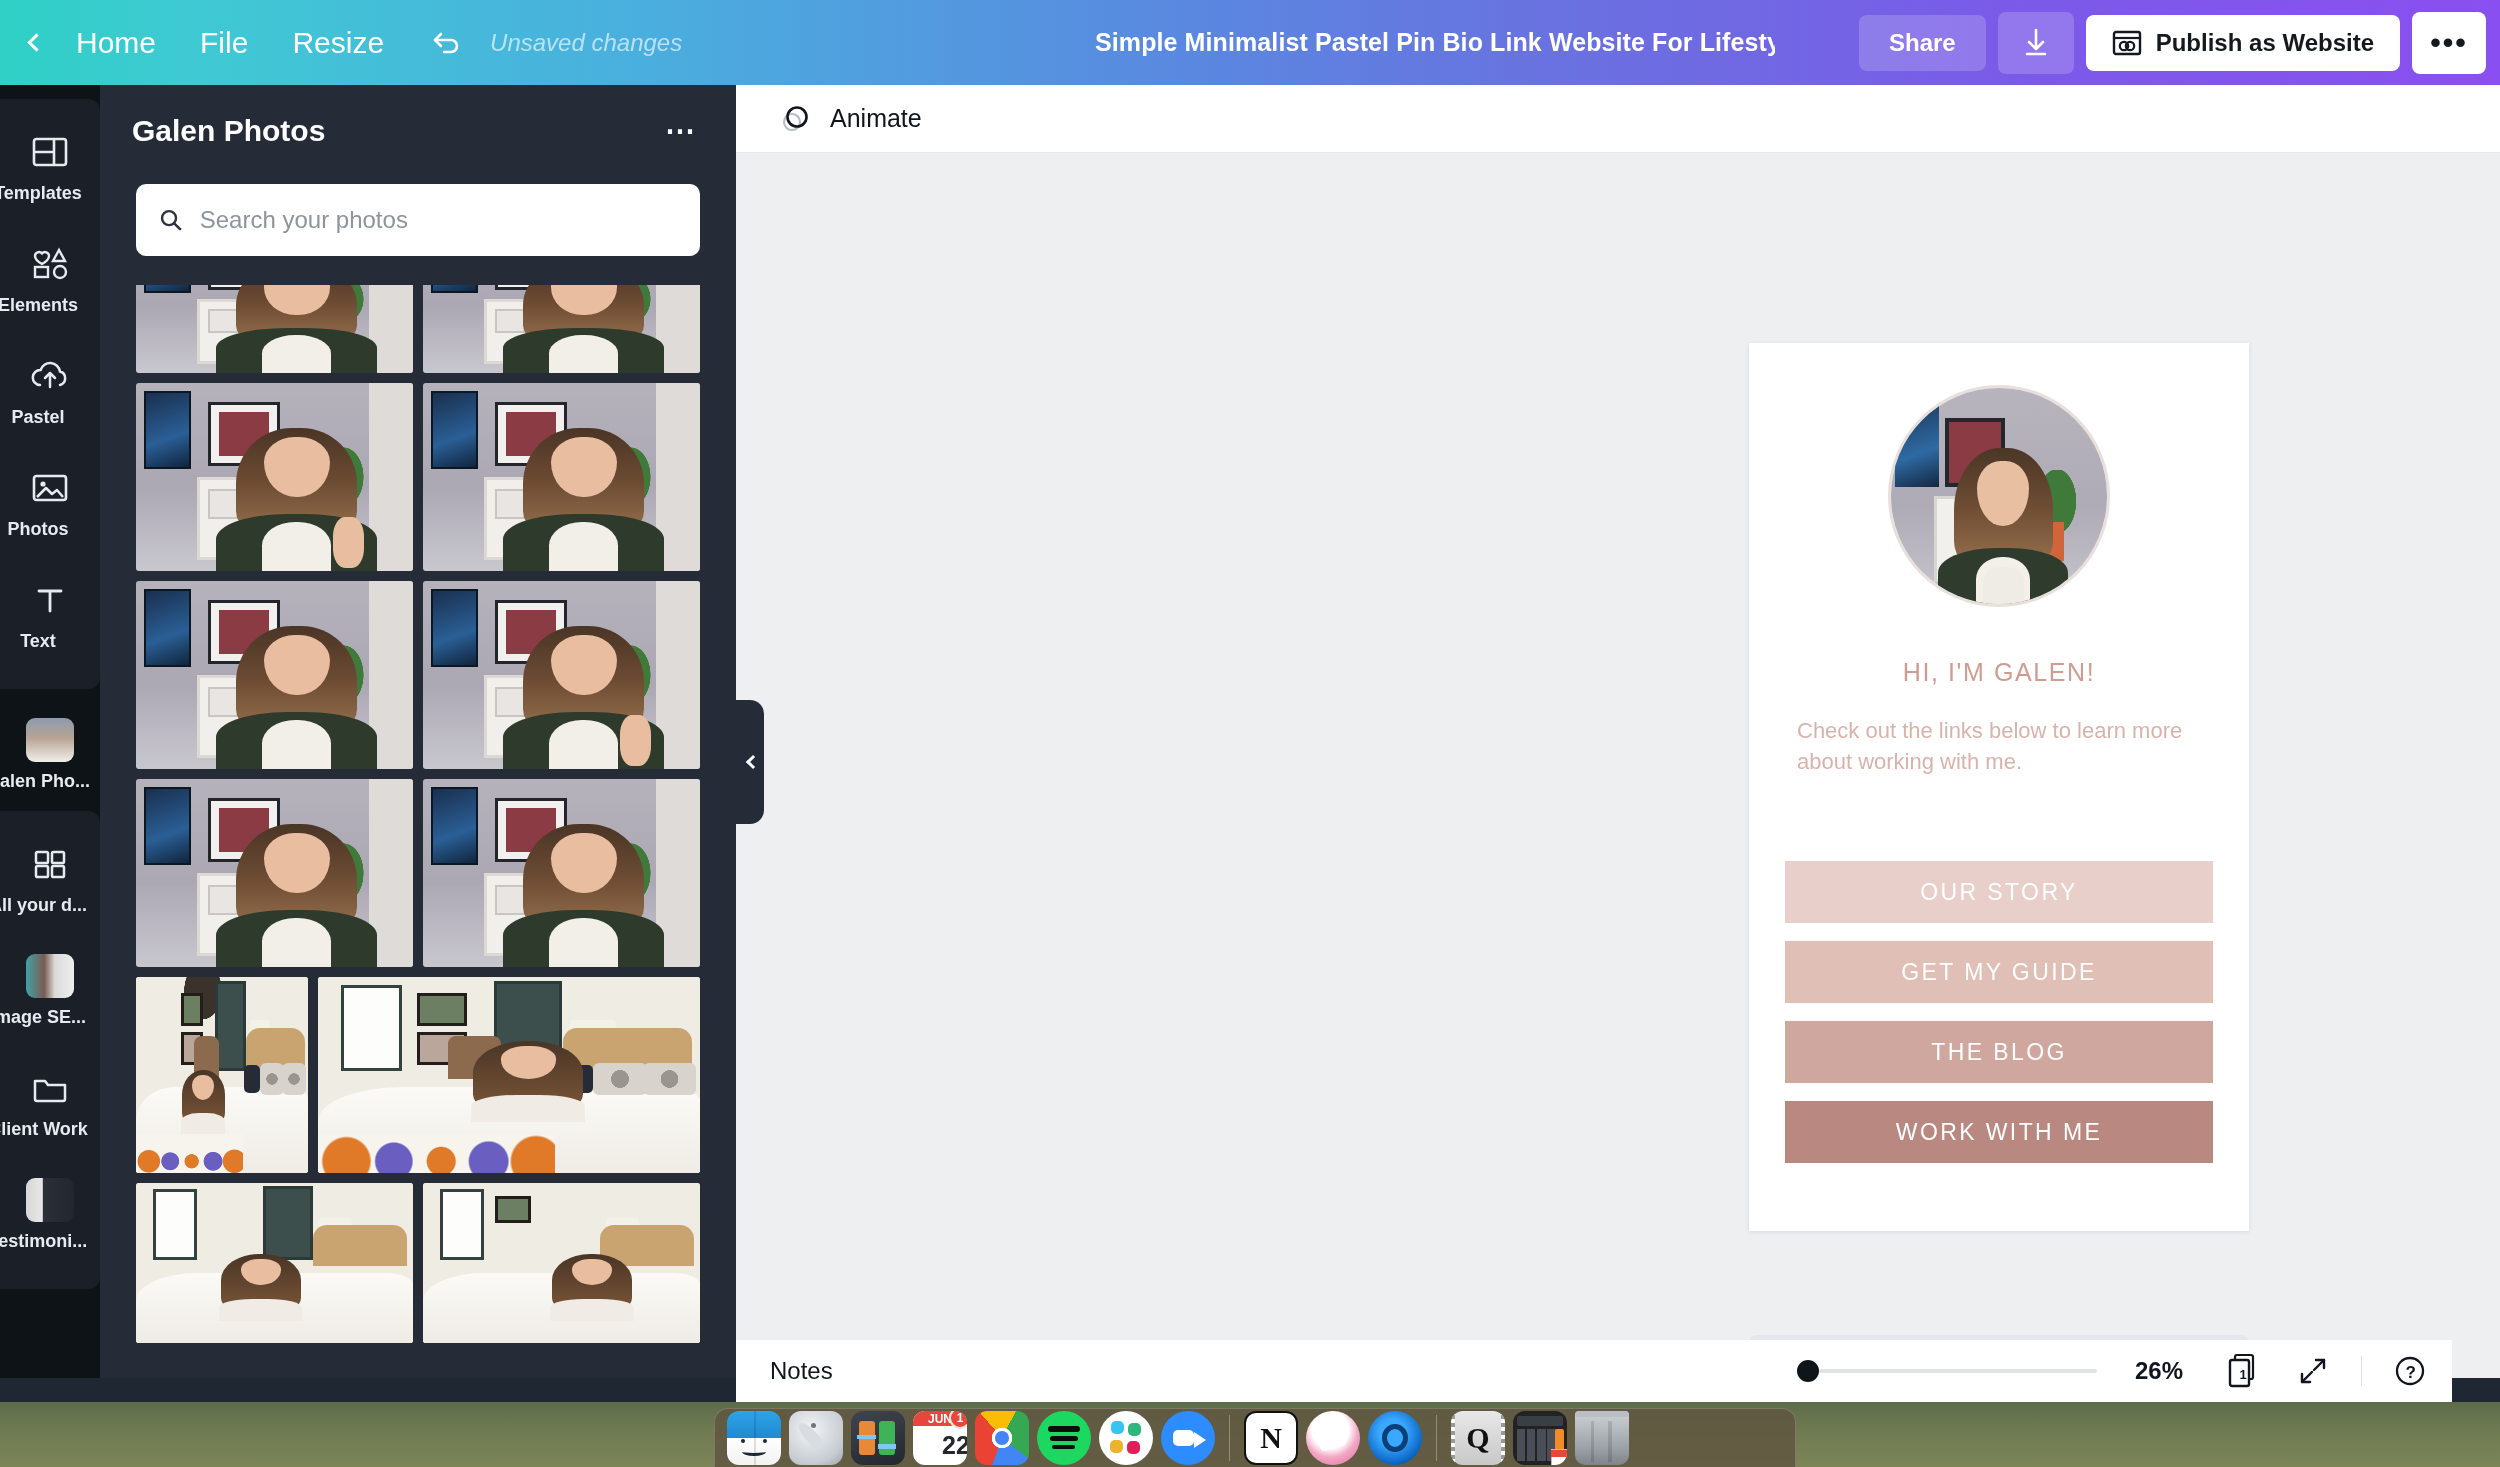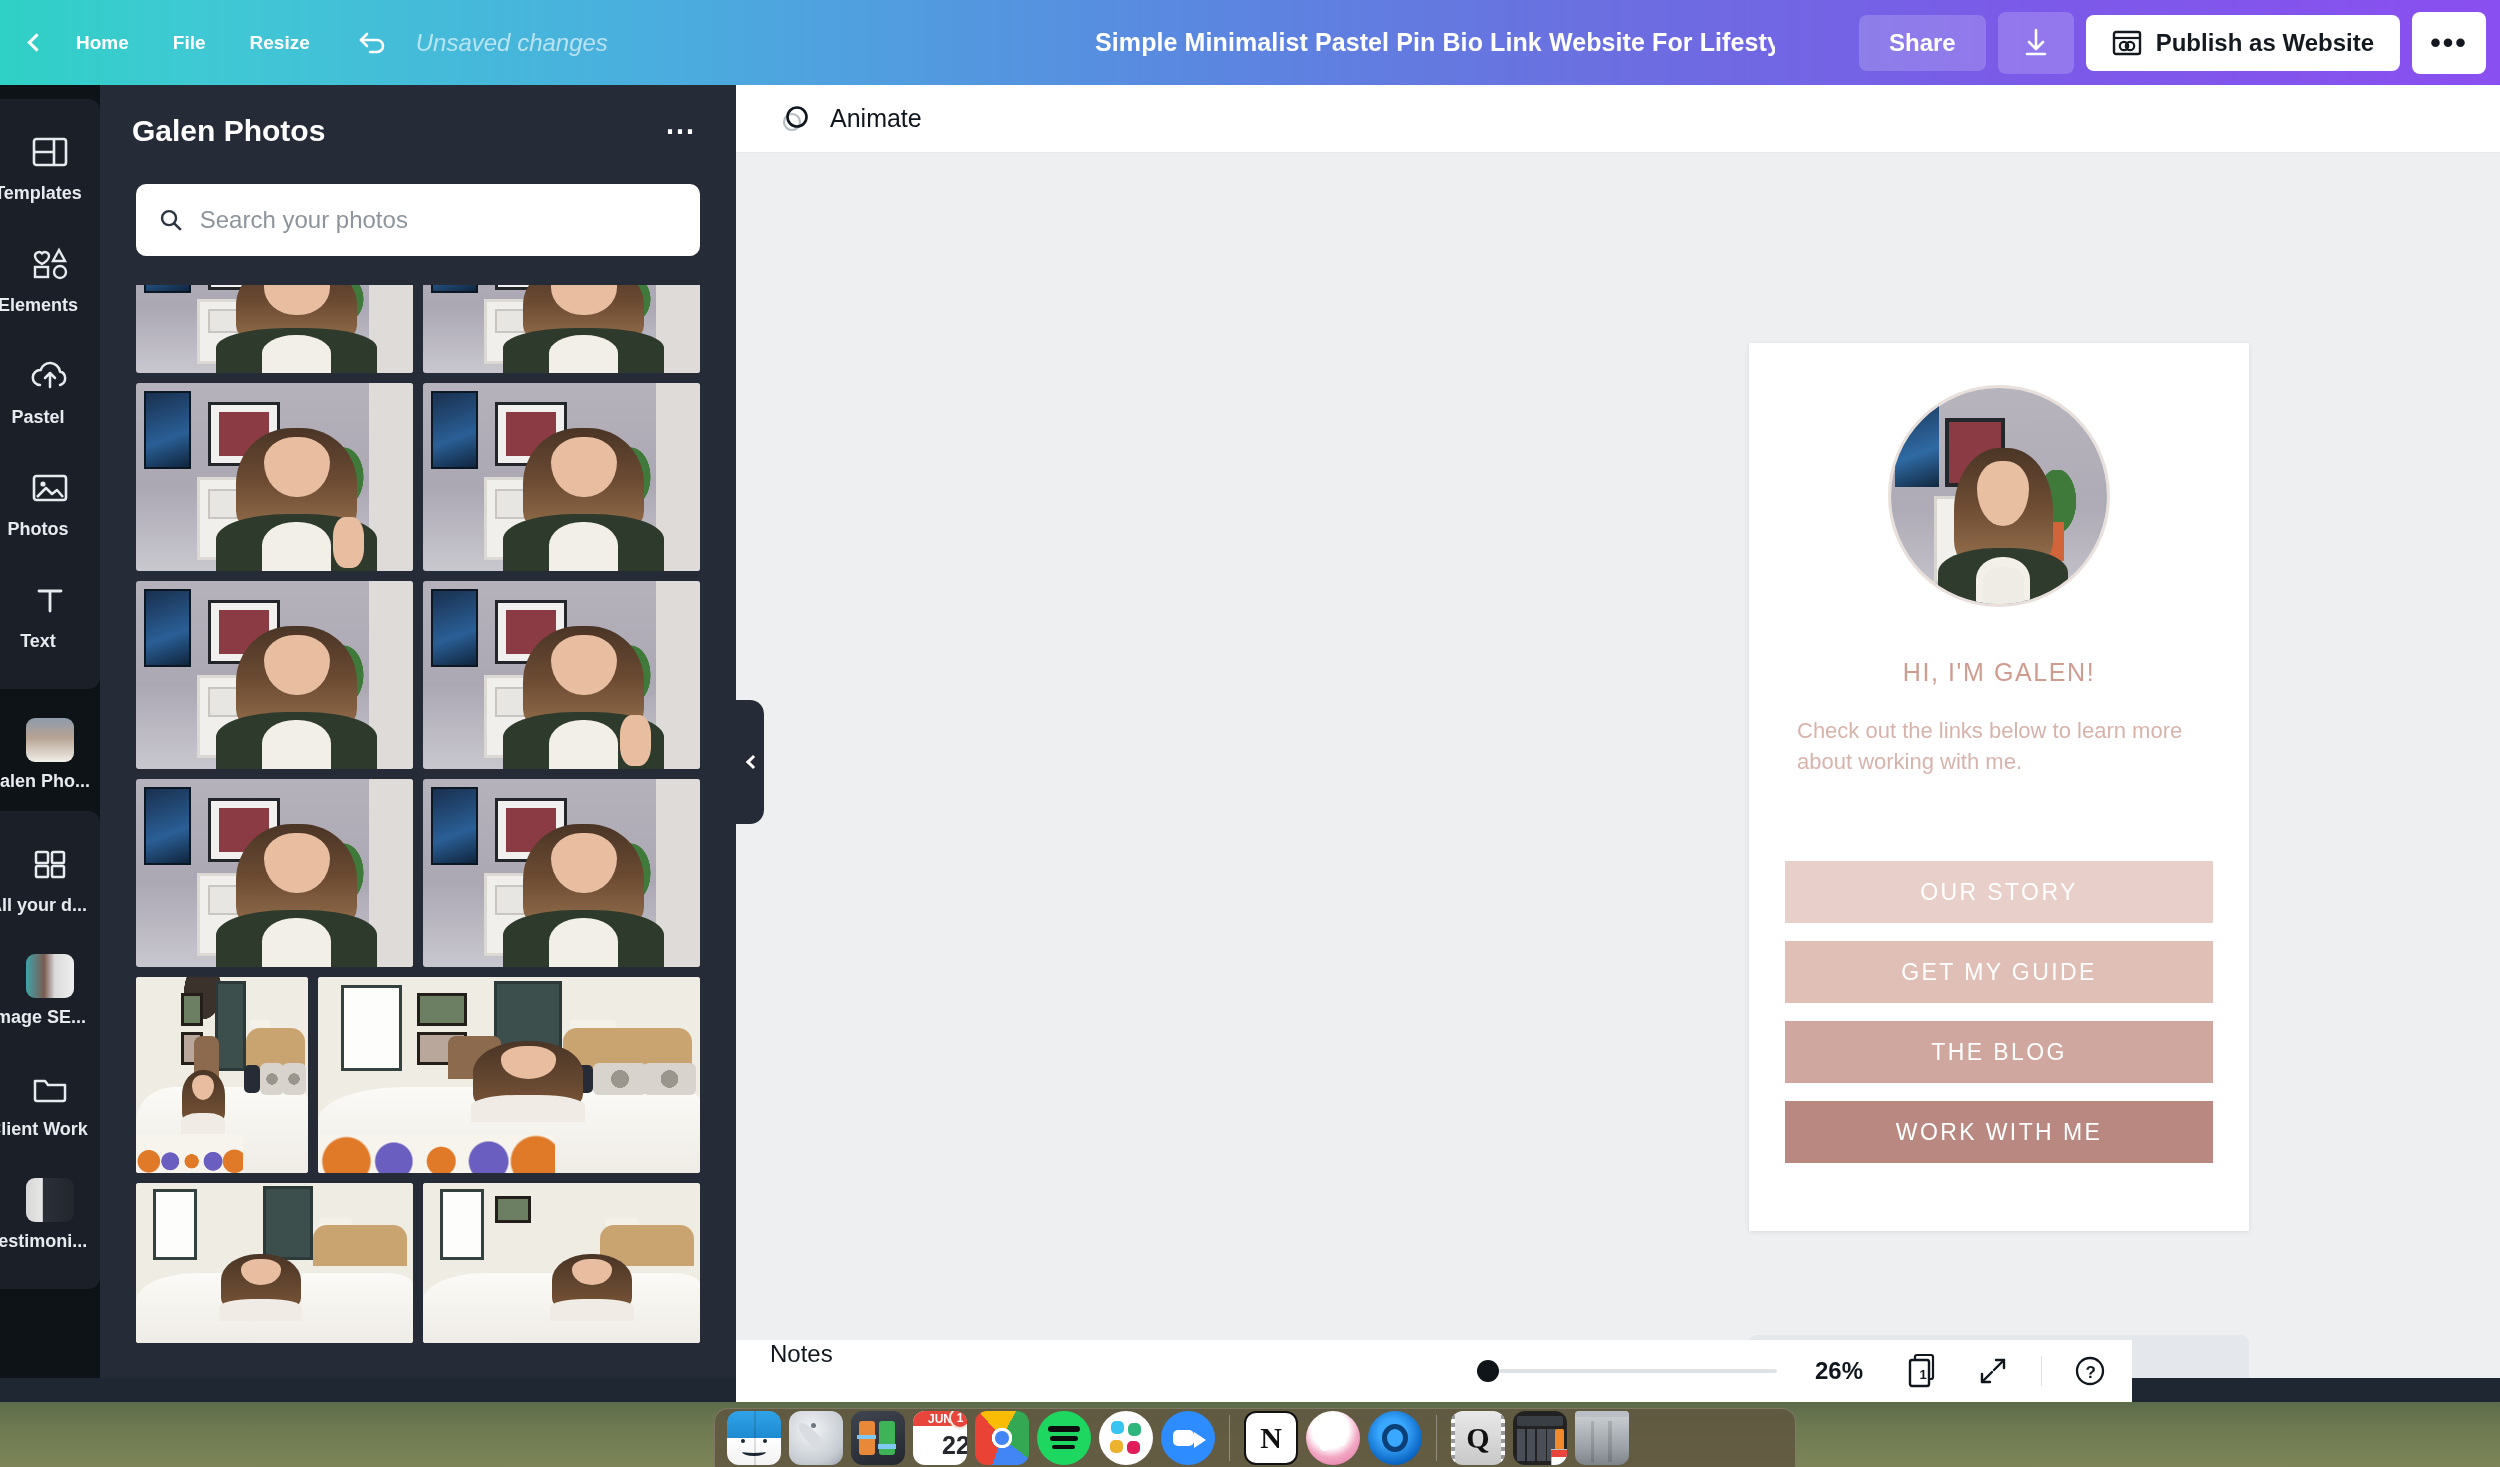--- a/index.html
+++ b/index.html
@@ -13,21 +13,21 @@
 
   
   .topbar {
     position: absolute; left: 0; top: 0; width: 2500px; height: 85px;
     background: linear-gradient(90deg,#2fd0c5 0%, #3fc9d4 8%, #4aaede 26%, #5a87e0 48%, #6b6fe0 64%, #7a5be8 80%, #8a4ff0 100%);
     display: flex; align-items: center;
   }
   .tb-back { margin-left: 18px; width: 36px; height: 46px; display:flex; align-items:center; justify-content:center; cursor:pointer; }
   .chev-left { width: 13px; height: 13px; border-left: 3px solid #fff; border-bottom: 3px solid #fff; transform: rotate(45deg); }
   .tb-item {
-    color: #ffffff; font-size: 19px; font-weight: 700;
+    color: #ffffff; font-size: 30px; font-weight: 400;
     padding: 10px 22px; border-radius: 6px; cursor: pointer; white-space: nowrap;
   }
   .tb-undo { margin-left: 14px; width: 56px; height: 48px; display:flex; align-items:center; justify-content:center; cursor:pointer;}
   .tb-status { color: rgba(255,255,255,.62); font-size: 24px; font-style: italic; margin-left: 14px; white-space: nowrap; }
   .tb-title {
     position:absolute; left: 1095px; top: 0; height: 85px; display:flex; align-items:center;
     color:#fff; font-size:25px; font-weight:600; letter-spacing:.1px; white-space:nowrap;
     max-width: 680px; overflow:hidden;
   }
   .tb-right { position:absolute; right: 14px; top:0; height:85px; display:flex; align-items:center; gap: 12px; }
@@ -185,22 +185,22 @@
     font-size: 25px; font-weight:700; color:#10161d; cursor:pointer;
   }
 
   .notes-arrow {
     position:absolute; left: 1607px; top: 1318px; width: 92px; height: 22px;
     background:#fff; border-radius: 14px 14px 0 0; display:flex; align-items:flex-end; justify-content:center; cursor:pointer;
   }
 
   
   .bottombar {
-    position:absolute; left: 736px; top: 1340px; width: 1396px; height: 62px;
-    background:#fff; display:flex; 
+    position:absolute; left: 736px; top: 1340px; width: 1716px; height: 62px;
+    background:#fff; display:flex; align-items:center;
   }
   .notes-lbl { font-size: 24px; color:#10161d; margin-left: 34px; cursor:pointer; }
   .bb-right { position:absolute; right: 20px; top:0; height:62px; display:flex; align-items:center; gap: 26px; }
   .zslider { display:flex; align-items:center; width: 300px; cursor:pointer; }
   .zknob { width: 22px; height:22px; border-radius:50%; background:#0f1519; }
   .ztrack { flex:1; height: 4px; background:#e0e3e6; border-radius:2px; }
   .zpct { font-size: 24px; font-weight:600; color:#10161d; min-width: 72px; text-align:center; cursor:pointer; }
   .bb-ico { width: 44px; height:44px; display:flex;align-items:center;justify-content:center;cursor:pointer;}
   .bb-div { width:1px; height:30px; background:#dcdfe3; }
 

